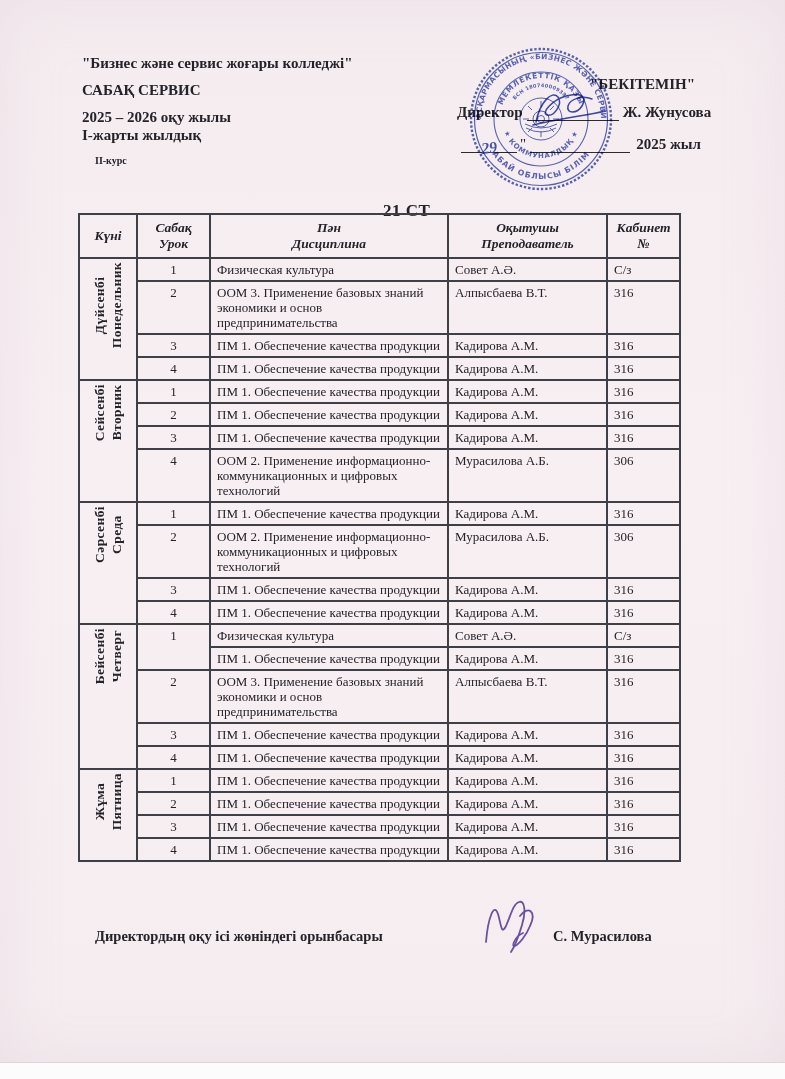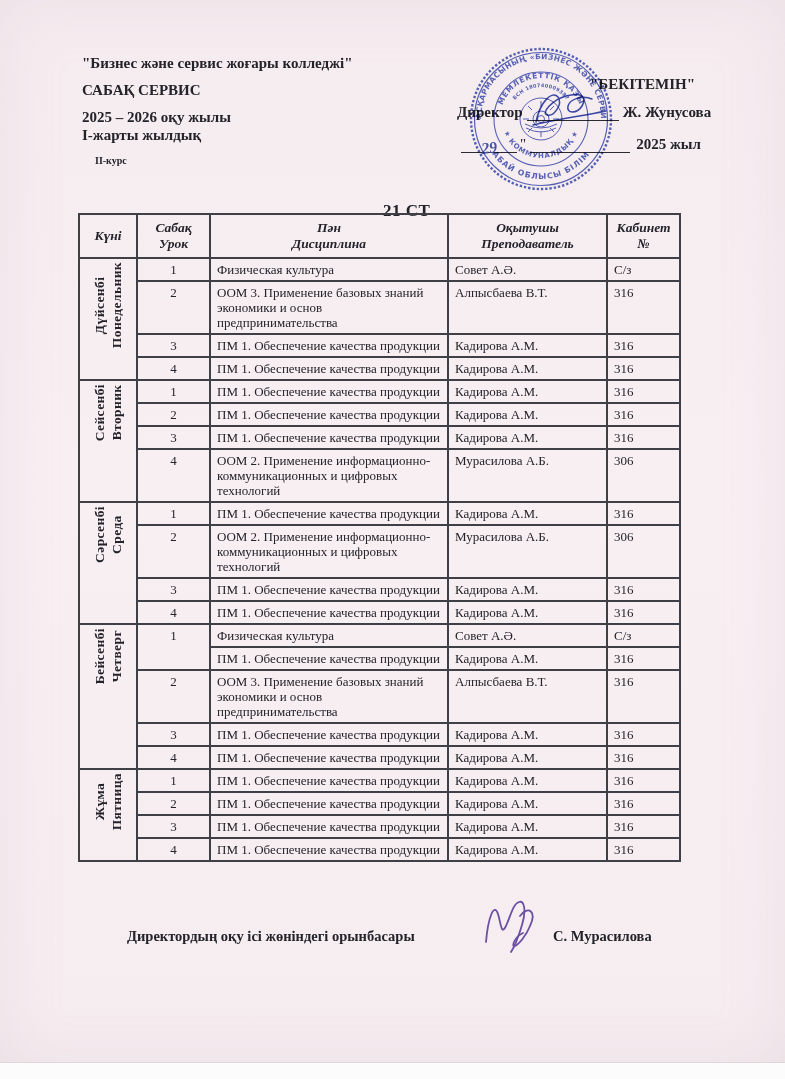--- a/index.html
+++ b/index.html
@@ -48,21 +48,21 @@
   td.num{text-align:center;vertical-align:middle;font-size:13.5px;}
   td.room{text-align:left;font-size:13.5px;}
   td.teacher{font-size:13.5px;}
   td.day-cell{text-align:center;vertical-align:middle;padding:2px;}
   .vert{
     display:inline-block;writing-mode:vertical-rl;transform:rotate(180deg);
     font-weight:bold;font-size:13.5px;line-height:17px;letter-spacing:0.4px;white-space:nowrap;
   }
 
   
-  .foot-label{position:absolute;left:95px;top:928px;font-weight:bold;font-size:14.5px;margin-left:32px;}
+  .foot-label{position:absolute;left:95px;top:928px;font-weight:bold;font-size:14.5px;}
   .foot-name{position:absolute;left:553px;top:928px;font-weight:bold;font-size:14.5px;}
 </style>
 </head>
 <body>
 
 <div class="page">
 
   <div class="hdr">
     <div class="l1">"Бизнес және сервис жоғары колледжі"</div>
     <div class="l3">САБАҚ СЕРВИС</div>

